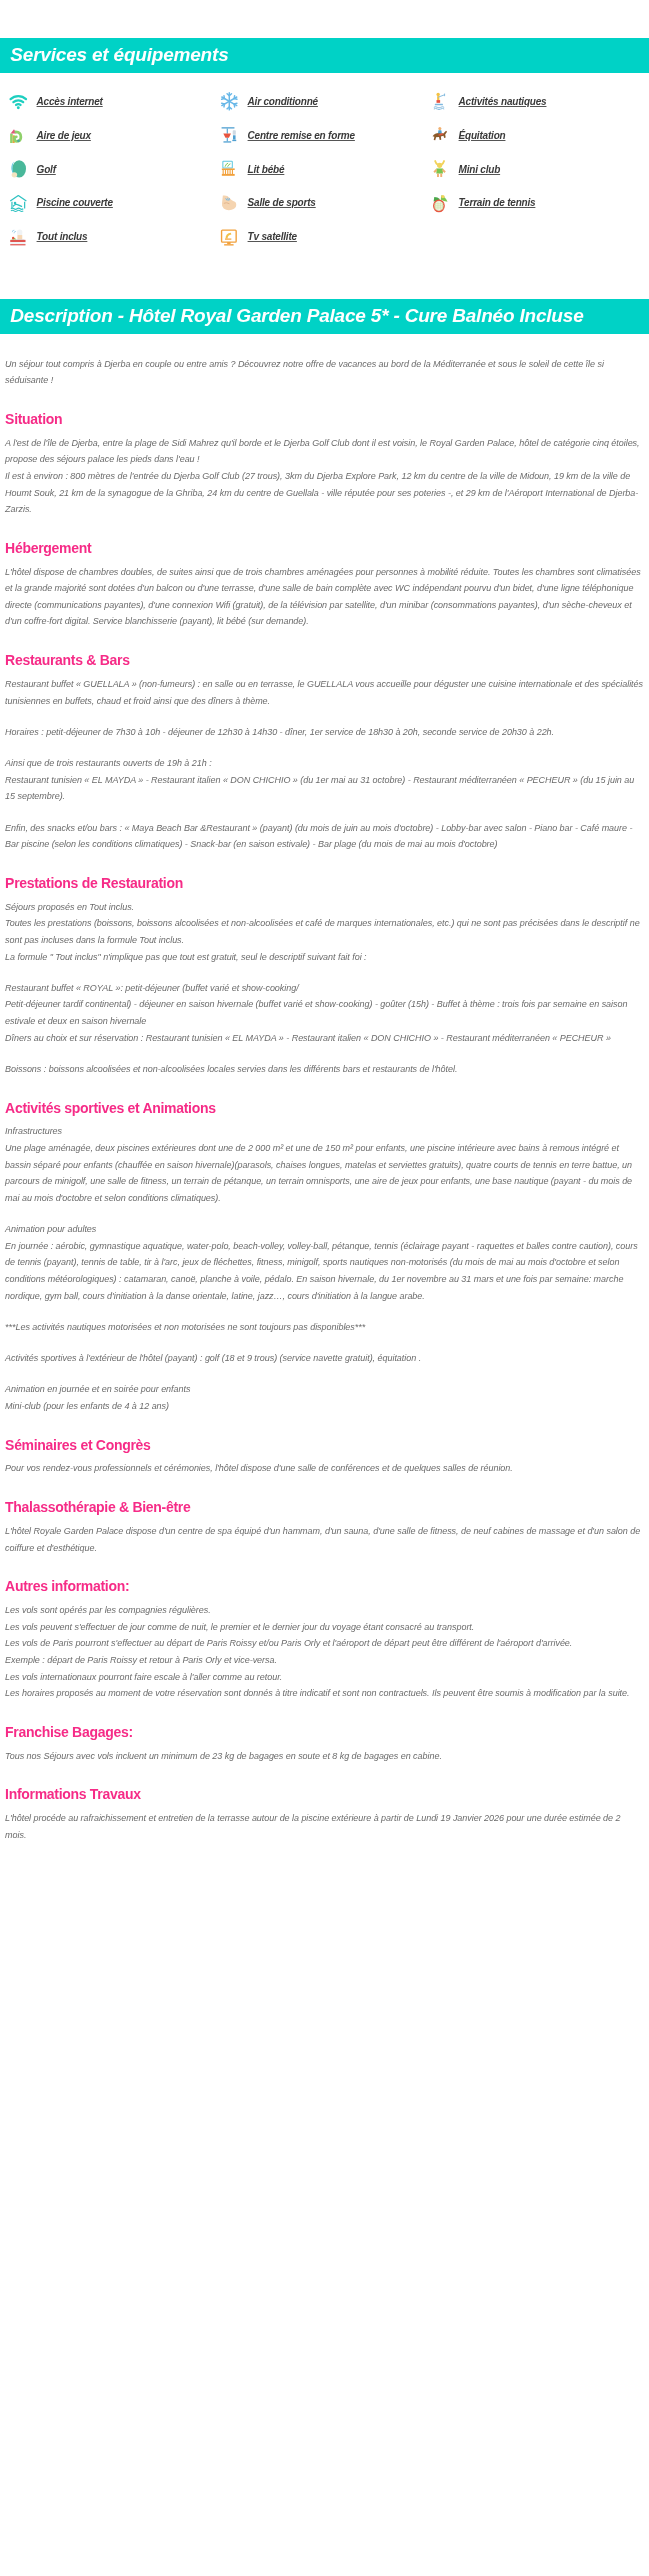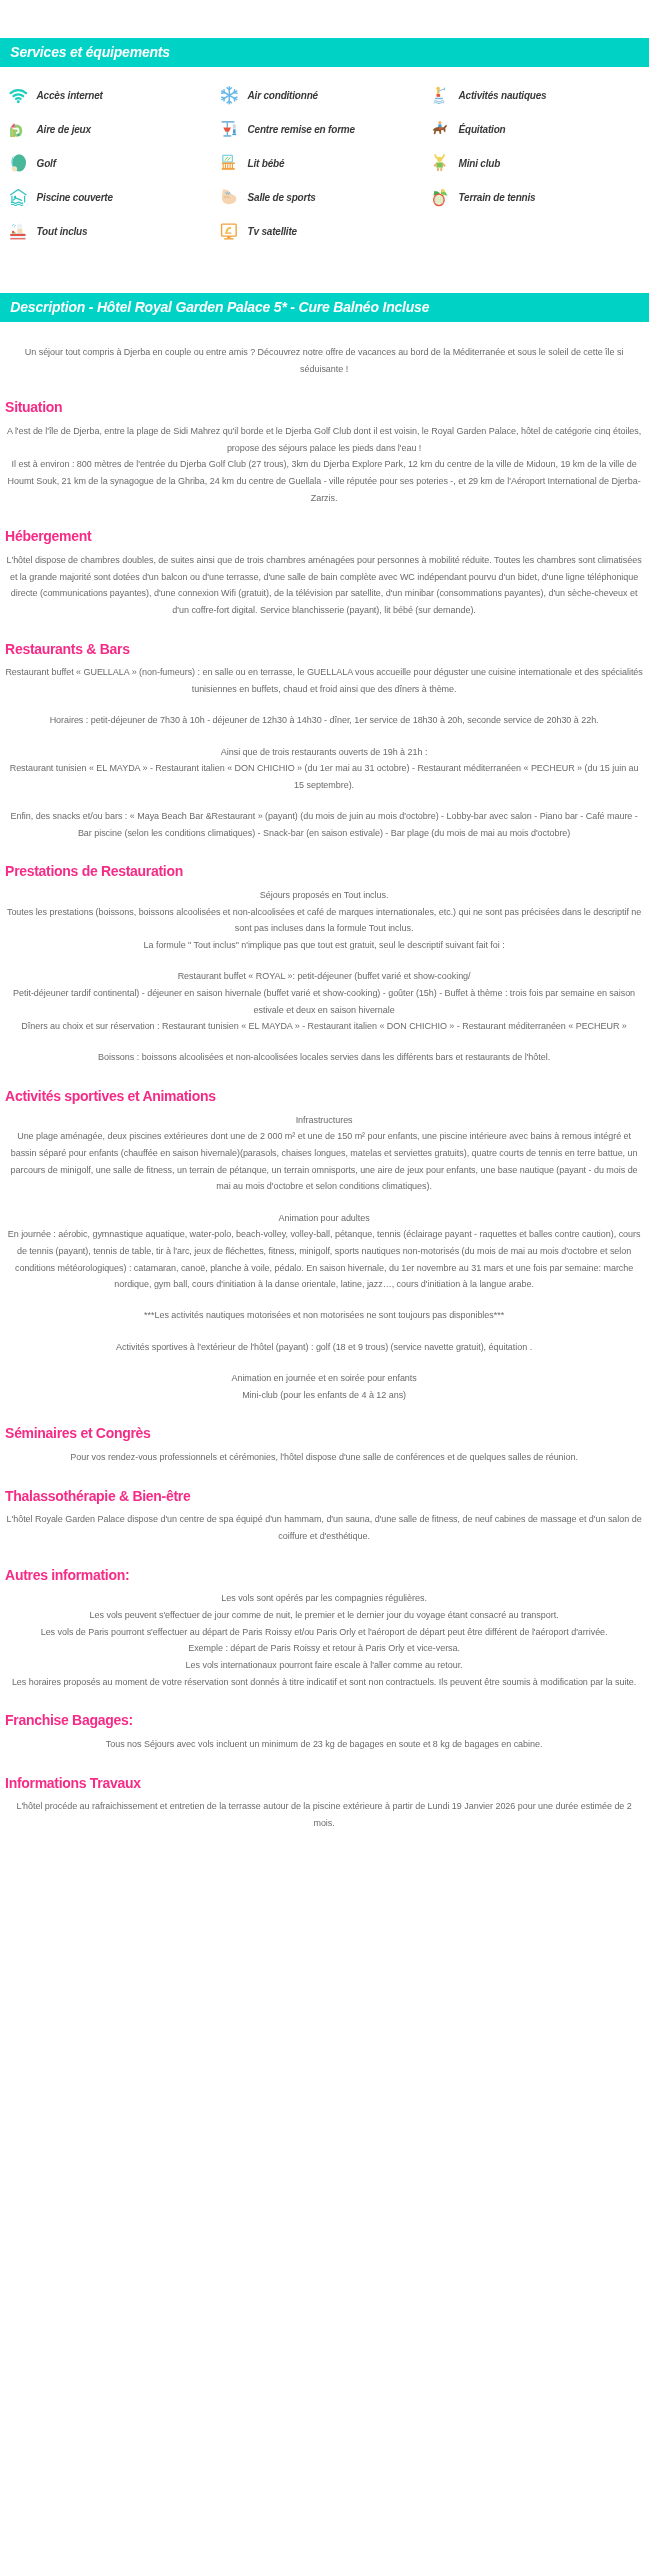--- a/index.html
+++ b/index.html
@@ -14,34 +14,35 @@
     color: #555555;
   }
   .page { width: 650px; position: relative; }
 
   
   .banner {
     background: #00d2c6;
     color: #ffffff;
     font-style: italic;
     font-weight: bold;
-    font-size: 14px;
+    font-size: 19px;
     letter-spacing: -0.2px;
     padding: 6px 8.6px 6.9px 10.3px;
     line-height: 1.15;
     width: 650px;
   }
   .banner-services { margin-top: 38px; }
   .banner-description { margin-top: 0; }
 
   
   .services-grid {
     display: flex;
     flex-wrap: wrap;
     padding: 12px 5.1px 8.6px 6.9px;
+    text-decoration: underline;
   }
   .service-item {
     width: 211px;
     display: flex;
     align-items: center;
     height: 33px;
     margin-bottom: 0.9px;
   }
   .service-icon {
     width: 22px;
@@ -63,26 +64,26 @@
   }
 
   
   .content {
     padding: 0 6.9px 17px 5.1px;
   }
   .intro {
     margin-top: 22px;
   }
   p.para {
+    font-style: italic;
     font-size: 9px;
     line-height: 1.85;
     color: #6b6b6b;
     margin: 0 0 0 0;
     letter-spacing: -0.04px;
-    text-align: center;
   }
   .spacer-md { height: 14.6px; }
 
   h2.section-title {
     color: #f62b87;
     font-weight: bold;
     font-size: 14px;
     margin: 0 0 7.7px 0;
     letter-spacing: -0.3px;
     line-height: 1.15;

